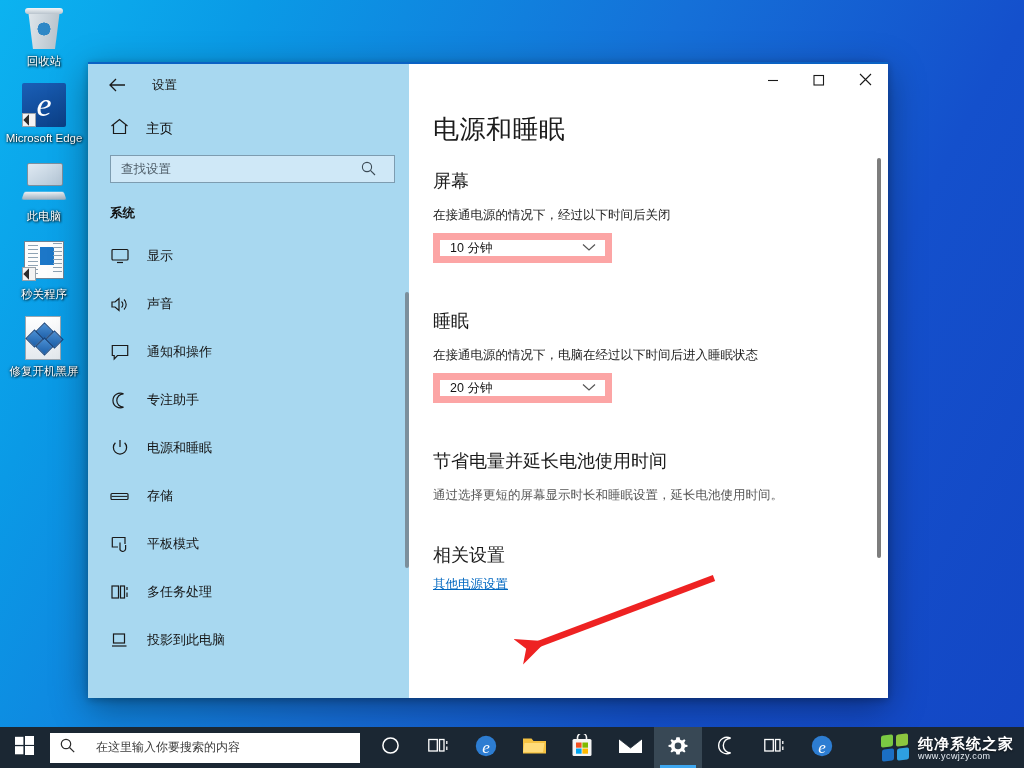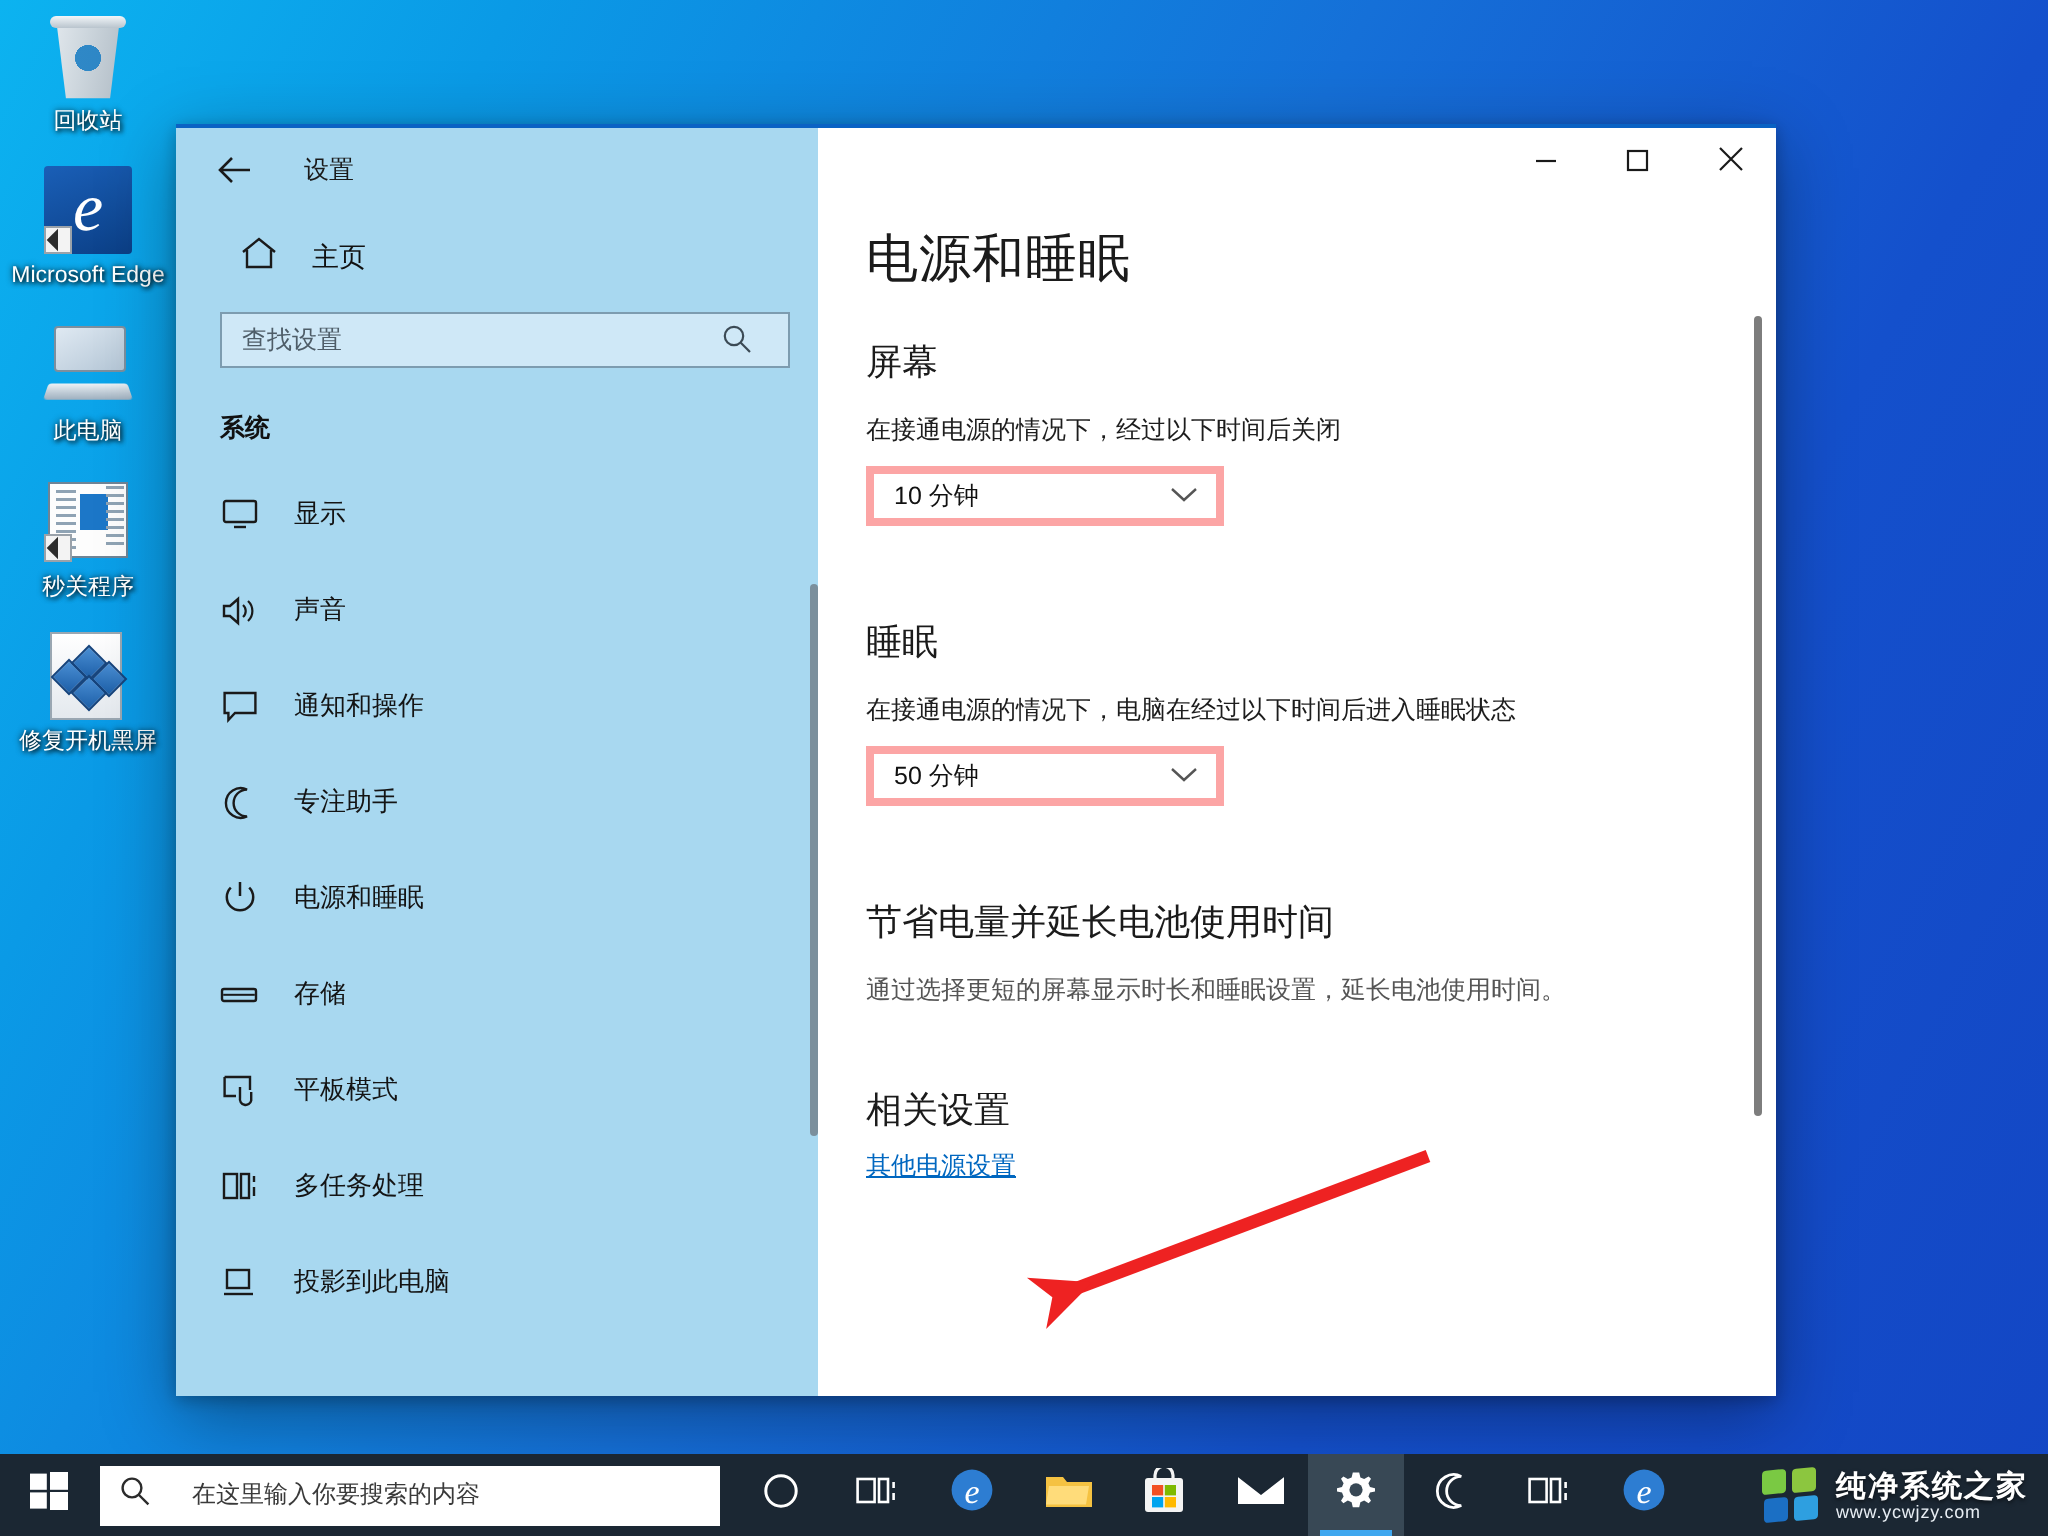--- a/index.html
+++ b/index.html
@@ -203,21 +203,21 @@
   }
   .back-btn svg { display:block; }
   .win-title {
     font-size: 12.5px;
     color: #1a1a1a;
   }
   .home-row {
     display: flex;
     align-items: center;
     gap: 17px;
-    padding: 12px 0 12px 32px;
+    padding: 12px 0 12px 22px;
     cursor: pointer;
   }
   .home-row .lbl { font-size: 13.5px; color: #111; }
 
   .search-wrap {
     margin: 4px 24px 0 22px;
     position: relative;
   }
   .search-box {
     width: 285px; height: 28px;
@@ -303,21 +303,21 @@
     margin-bottom: 14px;
   }
   .sec-desc {
     font-size: 12.5px;
     color: #1d1d1d;
     margin-bottom: 9px;
   }
   .sec-desc.muted { color: #555; }
   .combo {
     width: 179px; height: 30px;
-    border: 4px solid #fca5a5;
+    border: 7px solid #fca5a5;
     background: #fff;
     display: flex;
     align-items: center;
     justify-content: space-between;
     padding: 0 9px 0 10px;
     font-size: 12.5px;
     color: #111;
     cursor: pointer;
   }
   .gap-lg { height: 46px; }
@@ -656,21 +656,21 @@
               </span>
             </div>
           </div>
 
           <div class="gap-lg"></div>
 
           <div>
             <div class="sec-head">睡眠</div>
             <div class="sec-desc">在接通电源的情况下，电脑在经过以下时间后进入睡眠状态</div>
             <div class="combo">
-              <span>50 分钟</span>
+              <span>20 分钟</span>
               <span>
                 <svg width="14" height="9" viewBox="0 0 14 9">
                   <path d="M1 1.5 L7 7 L13 1.5" fill="none" stroke="#555" stroke-width="1.2"></path>
                 </svg>
               </span>
             </div>
           </div>
 
           <div class="gap-lg"></div>
 

